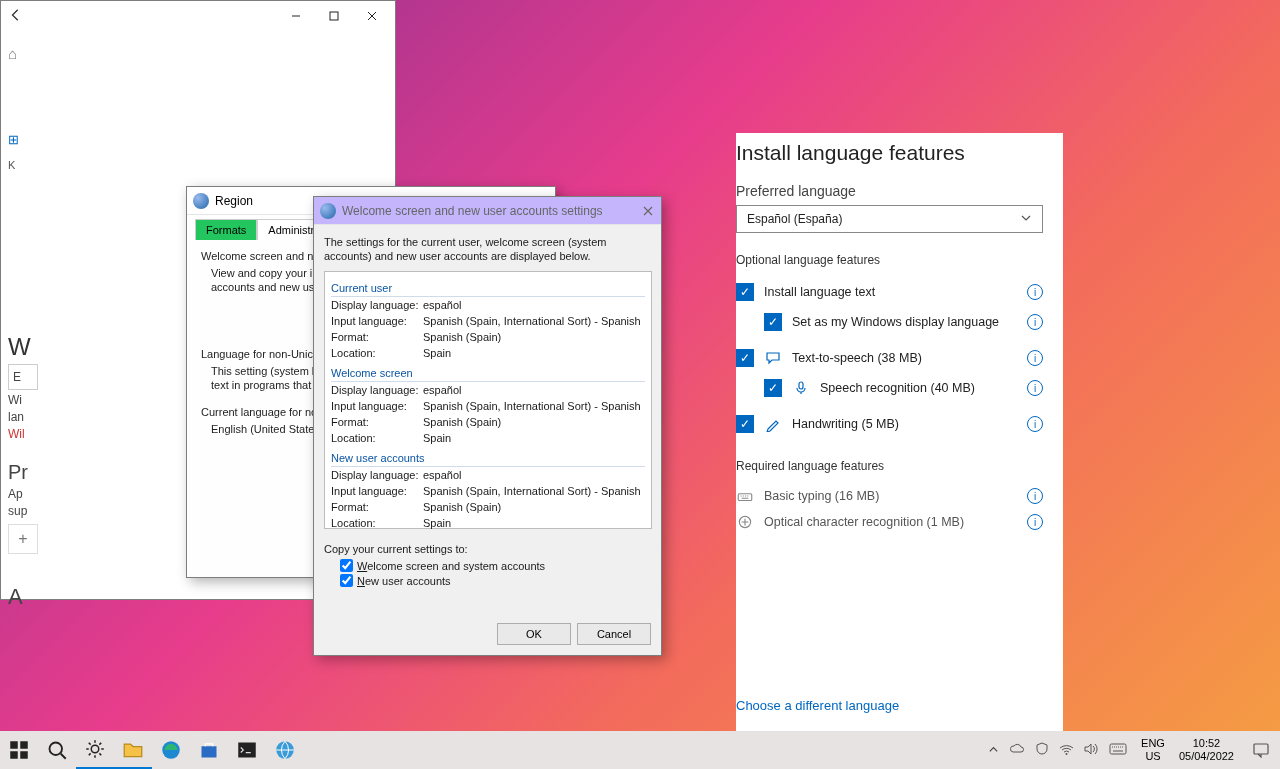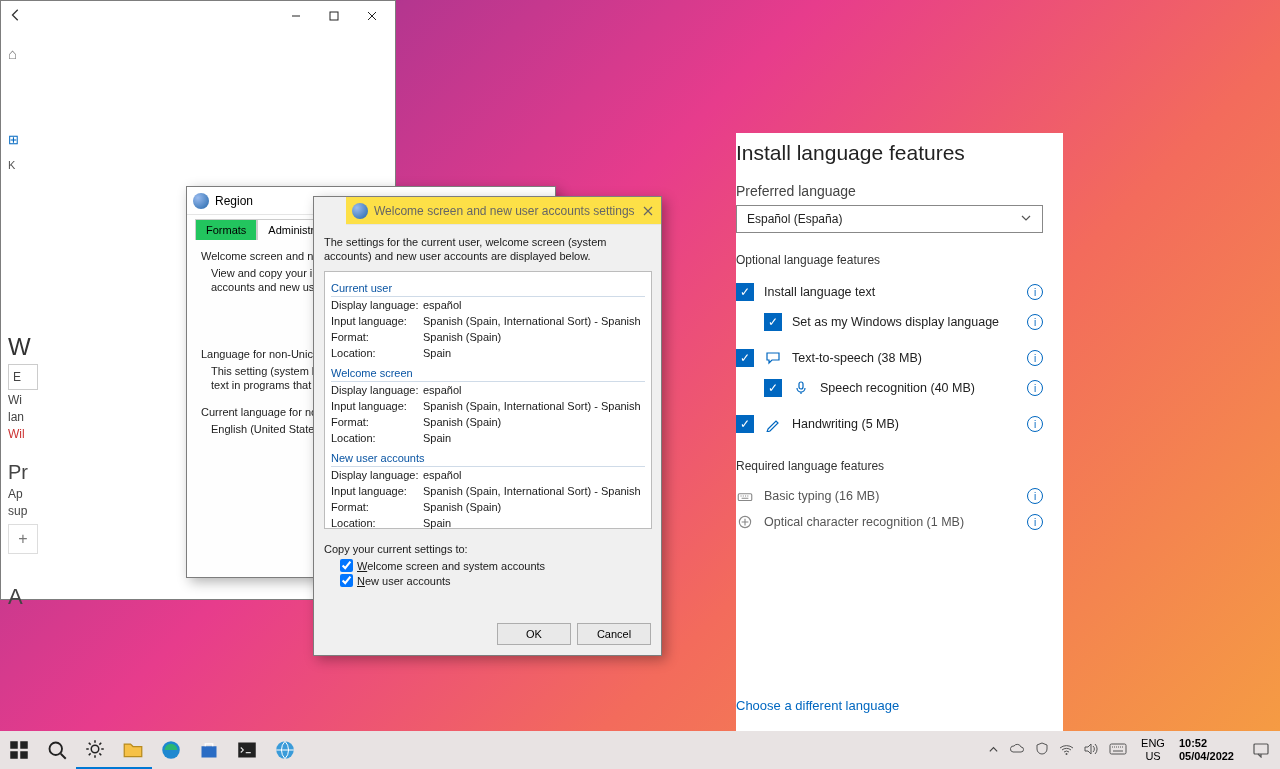--- a/index.html
+++ b/index.html
@@ -56,21 +56,21 @@
   color: #222;
 }
 .groupbox-label { margin-bottom: 4px; }
 .groupbox-text { margin: 4px 0 14px 10px; line-height: 14px; }
 
 .welcome-dialog {
   left: 313px; top: 196px;
   width: 349px; height: 460px;
   background: #f0f0f0;
 }
-.welcome-dialog .titlebar { background: #fde047; margin-left: 32px; }
+.welcome-dialog .titlebar { background: #c4b5fd; }
 .welcome-dialog .close-x {
   margin-left: auto;
   width: 14px; height: 14px;
   color: #666;
   display: flex; align-items: center; justify-content: center;
   cursor: pointer;
 }
 .welcome-body {
   padding: 10px;
   font-size: 11px;
@@ -249,21 +249,21 @@
   display:flex; align-items:center; height:100%;
 }
 .tb-tray {
   display:flex; align-items:center;
   gap: 10px;
   padding: 0 8px;
   color: #444;
 }
 .tb-tray span { cursor:pointer; font-size:13px; }
 .tb-lang { text-align:center; line-height:13px; padding:0 6px; font-size:11px; }
-.tb-clock { text-align:left; line-height:13px; padding:0 8px; font-size:11px;font-weight:bold; }
+.tb-clock { text-align:center; line-height:13px; padding:0 8px; font-size:11px; }
 .tb-notif {
   width: 38px; height:38px;
   display:flex; align-items:center; justify-content:center;
   cursor:pointer;
 }
 </style>
 </head>
 <body>
 
 <div class="window region-window">

